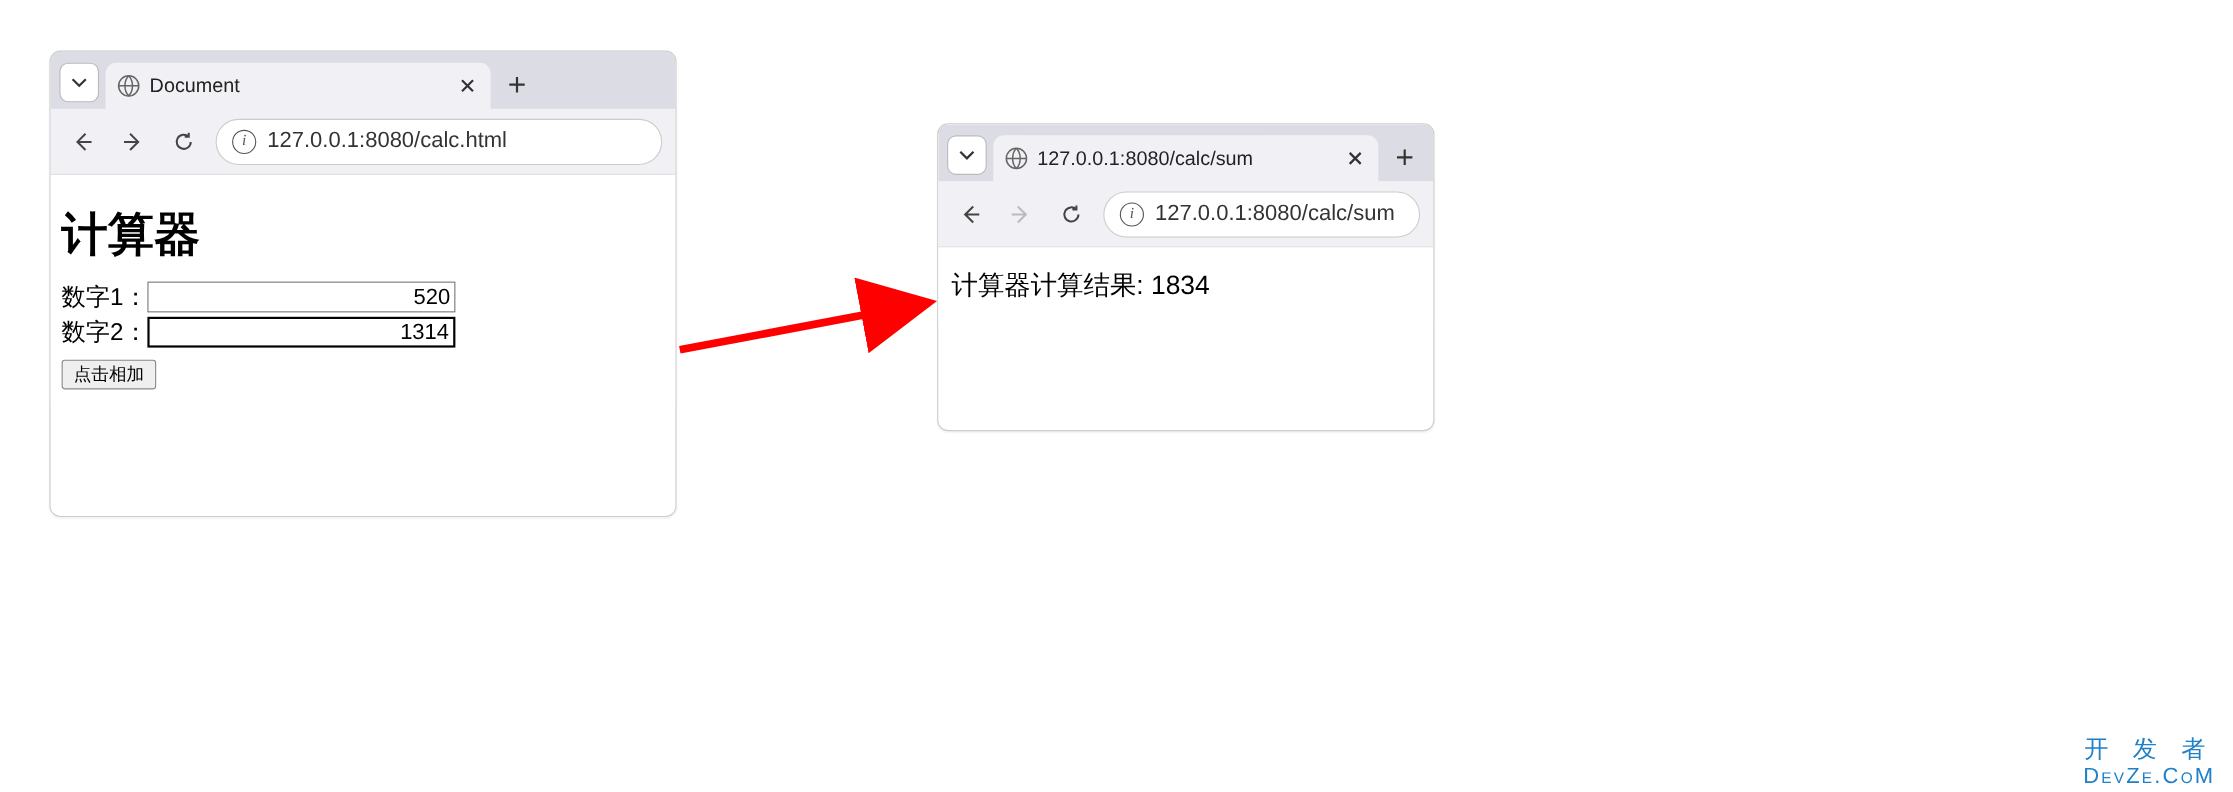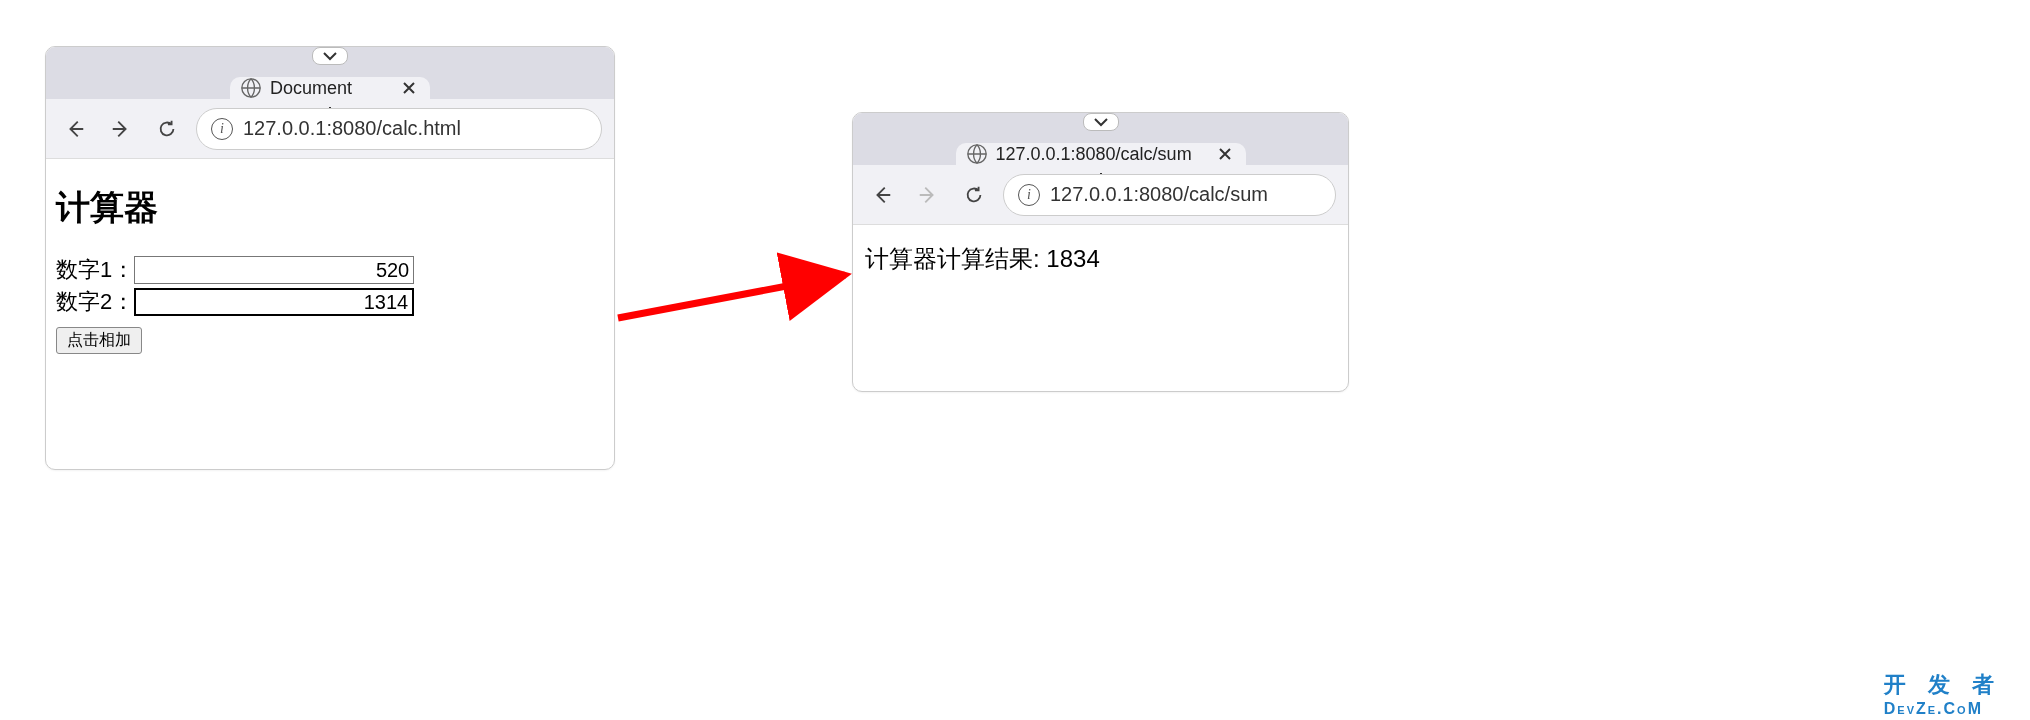--- a/index.html
+++ b/index.html
@@ -12,29 +12,28 @@
     }
     .browser-window {
       position: absolute;
       background: #fff;
       border: 1px solid #ccc;
       border-radius: 10px;
       overflow: hidden;
       box-shadow: 0 1px 2px rgba(0,0,0,0.05);
     }
     .window-1 { left: 45px; top: 46px; width: 570px; height: 424px; }
-    .window-2 { left: 852px; top: 112px; width: 497px; height: 280px; }
+    .window-2 { left: 852px; top: 112px; width: 452px; height: 280px; }
     .tab-bar {
       background: #dcdce4;
       height: 52px;
       display: flex;
-      align-items: center;
+      align-items: flex-end;
       padding: 0 8px;
       gap: 6px;
-      flex-direction: column;
     }
     .dropdown-square {
       width: 36px; height: 36px;
       background: #fff;
       border: 1px solid #bbb;
       border-radius: 8px;
       display: flex;
       align-items: center;
       justify-content: center;
       margin-bottom: 6px;
@@ -97,23 +96,23 @@
       border-radius: 50%;
       display: flex; align-items: center; justify-content: center;
       font-size: 14px; font-family: serif; font-style: italic;
       color: #555;
     }
     .content {
       padding: 14px 10px;
       background: #fff;
     }
     .content h1 {
-      font-size: 34px;
+      font-size: 42px;
       font-weight: bold;
-      margin: 12px 0 24px 0;
+      margin: 12px 0 14px 0;
     }
     .form-row {
       display: flex;
       align-items: center;
       font-size: 22px;
       margin: 2px 0;
     }
     .form-row label { white-space: nowrap; }
     .form-row input {
       width: 280px;
@@ -139,31 +138,30 @@
     }
     .arrow {
       position: absolute;
       left: 610px;
       top: 250px;
       width: 260px;
       height: 80px;
     }
     .watermark {
       position: absolute;
-      right: 28px;
+      right: 16px;
       bottom: 2px;
       font-size: 22px;
       letter-spacing: 8px;
       color: #2080c8;
       font-family: "SimHei", sans-serif;
       line-height: 1.2;
-      text-align: left;
-      font-weight: bold;
-    }
-    .watermark .line2 { letter-spacing: 2px; font-size: 16px; font-variant: small-caps; color:#2080c8; }
+      text-align: center;
+    }
+    .watermark .line2 { letter-spacing: 2px; font-size: 20px; font-variant: small-caps; color:#2080c8; }
     svg { display: block; }
   </style>
 </head>
 <body>
 
 <div class="browser-window window-1">
   <div class="tab-bar">
     <div class="dropdown-square">
       <svg width="16" height="16" viewBox="0 0 16 16">
           <path d="M2 5 L8 11 L14 5" fill="none" stroke="#333" stroke-width="2"></path>

